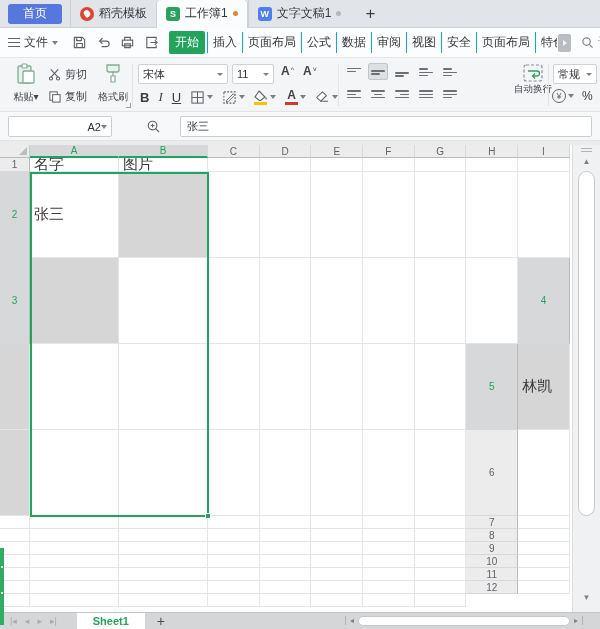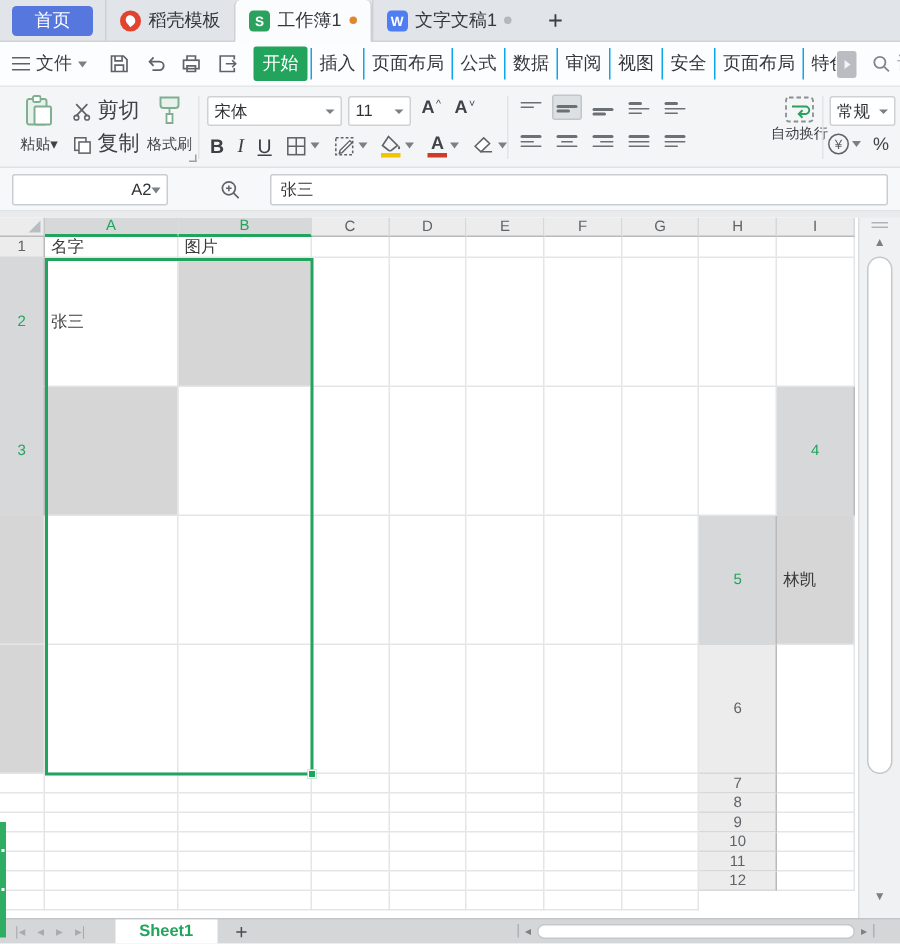--- a/index.html
+++ b/index.html
@@ -40,21 +40,21 @@
 .morebtn-arrow{width:0;height:0;border-top:3.5px solid transparent;border-bottom:3.5px solid transparent;border-left:4px solid #f2f3f4}
 .msearch{display:flex;align-items:center;gap:4px;margin-left:10px;color:#9aa0a6;flex:none}
 .msearch svg{width:13px;height:13px}
 
 
 .ribbon{position:absolute;left:0;top:58px;width:600px;height:54px;background:#f4f5f7;border-bottom:1px solid #dfe1e3}
 .ribbon .vdiv{position:absolute;top:6px;height:42px;width:1px;background:#e2e4e6}
 .rlabel{font-size:10px;color:#3f4347;white-space:nowrap}
 .paste{position:absolute;left:8px;top:4px;width:36px;text-align:center}
 .paste svg{margin:0 auto}
-.cutcopy{position:absolute;left:48px;top:7px;font-size:14px;color:#3f4347}
+.cutcopy{position:absolute;left:48px;top:7px;font-size:11px;color:#3f4347}
 .ccrow{display:flex;align-items:center;gap:4px;height:18px;margin-bottom:4px}
 .fpainter{position:absolute;left:94px;top:4px;width:38px;text-align:center}
 .fpainter svg{margin:0 auto}
 .combo{position:absolute;background:#fff;border:1px solid #cfd2d5;border-radius:2px;height:20px;display:flex;align-items:center;font-size:11px;color:#2f3134;padding:0 4px}
 .combo .caret{margin-left:auto;border-top-width:3.5px;border-left-width:3px;border-right-width:3px}
 .fsz{position:absolute;top:8px;font-size:13px;color:#3f4347;display:flex;align-items:flex-start;gap:1px}
 .fsz .sup{font-size:7px;line-height:7px;color:#3f4347}
 .fmtrow{position:absolute;top:31px;display:flex;align-items:center;gap:9px}
 .btn-b{font-weight:bold;font-size:13px}
 .btn-i{font-style:italic;font-family:"Liberation Serif",serif;font-size:13px}
@@ -90,21 +90,21 @@
 .grid{position:absolute;left:0;top:145px;width:572px;height:467px;background:#fff;display:grid;grid-template-columns:30px 89px 89px repeat(7,51.7px);grid-template-rows:13px 14px repeat(4,86px) repeat(6,13px) 13px;overflow:hidden}
 .grid>div,.grid>i{min-width:0;min-height:0}
 .cor{background:#ececec;border-right:1px solid #c6c8ca;border-bottom:1px solid #b8babc;position:relative}
 .tri{position:absolute;right:2px;bottom:2px;width:0;height:0;border-left:8px solid transparent;border-bottom:8px solid #b9bdc1}
 .ch{background:#ececec;border-right:1px solid #d6d8da;border-bottom:1px solid #b8babc;color:#5f6368;font-size:10px;display:flex;align-items:center;justify-content:center}
 .ch.sel{background:#d7d8d9;color:#21a45c;border-bottom:2px solid #21a45c}
 .rh{background:#ececec;border-right:1px solid #b8babc;border-bottom:1px solid #d6d8da;color:#5f6368;font-size:10px;display:flex;align-items:center;justify-content:center}
 .rh.sel{background:#d7d8d9;color:#21a45c}
 i.c{display:block;border-right:1px solid #e3e5e7;border-bottom:1px solid #e3e5e7;font-style:normal}
 i.cs{background:#d6d6d6}
-i.t{font-size:11px;color:#3a3a3a;display:flex;align-items:center;padding-left:4px;font-family:"Liberation Serif",serif;white-space:nowrap;overflow:hidden}
+i.t{font-size:15px;color:#3a3a3a;display:flex;align-items:center;padding-left:4px;font-family:"Liberation Serif",serif;white-space:nowrap;overflow:hidden}
 .sel-overlay{position:absolute;left:30px;top:27px;width:179px;height:345px;border:2px solid #21a45c;pointer-events:none}
 .fill-handle{position:absolute;right:-4px;bottom:-4px;width:6px;height:6px;background:#21a45c;border:1px solid #fff;pointer-events:auto}
 
 
 .vscroll{position:absolute;left:572px;top:145px;width:28px;height:467px;background:#f0f1f2;border-left:1px solid #dcdee0}
 .vsplit{position:absolute;left:8px;top:3px;width:11px;height:4px;border-top:1.5px solid #b0b4b8;border-bottom:1.5px solid #b0b4b8}
 .varr{position:absolute;left:0;width:27px;text-align:center;font-size:8px;color:#7b8085;line-height:10px}
 .vthumb{position:absolute;left:5px;top:26px;width:17px;height:345px;background:#fff;border:1px solid #c6c8ca;border-radius:9px}
 
 

